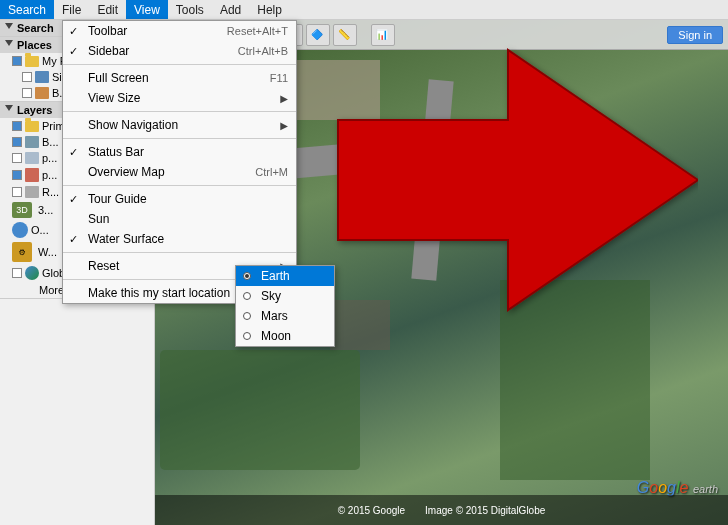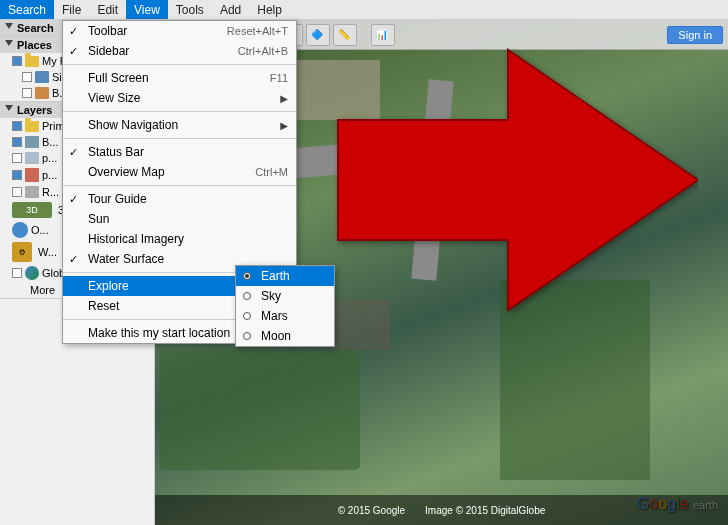--- a/index.html
+++ b/index.html
@@ -256,23 +256,24 @@
       display: flex;
       align-items: center;
       justify-content: center;
       color: white;
       font-size: 10px;
       z-index: 50;
     }
 
     .google-logo {
       position: absolute;
-      bottom: 12px;
+      bottom: 28px;
       right: 10px;
       font-size: 16px;
+      font-style: italic;
       color: white;
       text-shadow: 1px 1px 2px rgba(0,0,0,0.8);
       z-index: 50;
       margin-top: 20px;
     }
 
     
     .runway {
       position: absolute;
       background: #8a8a8a;
@@ -412,40 +413,40 @@
       <div class="checkbox checked"></div>
       <div style="width:14px;height:14px;background:#cc6655;border-radius:1px;flex-shrink:0;"></div>
       <span>p...</span>
     </div>
     <div class="sidebar-item">
       <div class="checkbox"></div>
       <div style="width:14px;height:12px;background:#aaaaaa;border-radius:1px;flex-shrink:0;"></div>
       <span>R...</span>
     </div>
     <div class="sidebar-item">
-      <div style="width:40px;height:16px;background:#668844;border-radius:2px;flex-shrink:0;display:flex;align-items:center;justify-content:center;font-size:9px;color:white;">3D</div>
+      <div style="width:20px;height:16px;background:#668844;border-radius:2px;flex-shrink:0;display:flex;align-items:center;justify-content:center;font-size:9px;color:white;">3D</div>
       <span style="margin-left:3px;">3...</span>
     </div>
     <div class="sidebar-item">
       <div style="width:16px;height:16px;border-radius:50%;background:#4488cc;flex-shrink:0;"></div>
       <span>O...</span>
     </div>
     <div class="sidebar-item">
       <div style="width:20px;height:20px;background:#cc9922;border-radius:2px;flex-shrink:0;display:flex;align-items:center;justify-content:center;">
         <span style="font-size:8px;">⚙</span>
       </div>
       <span style="margin-left:3px;">W...</span>
     </div>
     <div class="sidebar-item">
       <div class="checkbox"></div>
       <div style="width:14px;height:14px;border-radius:50%;background:linear-gradient(135deg,#4488cc,#228844);flex-shrink:0;"></div>
       <span>Global Awareness</span>
     </div>
     <div class="sidebar-item">
-      <span style="margin-left:18px;">More</span>
+      <span style="margin-left:27px;">More</span>
     </div>
   </div>
 </div>
 
 <div class="toolbar">
   <div class="toolbar-btn">🌍</div>
   <div class="toolbar-btn">🏔</div>
   <div class="toolbar-spacer"></div>
   <div class="toolbar-btn">📷</div>
   <div class="toolbar-btn">✉</div>
@@ -507,34 +508,27 @@
   <div class="menu-row">
     <span class="menu-check">✓</span>
     <span>Tour Guide</span>
   </div>
 
 
   <div class="menu-row">
     <span>Sun</span>
   </div>
 
-  <div class="menu-row">
-    <span>Historical Imagery</span>
-  </div>
 
   <div class="menu-row">
     <span class="menu-check">✓</span>
     <span>Water Surface</span>
   </div>
   <div class="menu-divider"></div>
 
-  <div class="menu-row highlighted">
-    <span>Explore</span>
-    <span class="menu-arrow">▶</span>
-  </div>
 
   <div class="menu-row">
     <span>Reset</span>
     <span class="menu-arrow">▶</span>
   </div>
   <div class="menu-divider"></div>
 
   <div class="menu-row">
     <span>Make this my start location</span>
   </div>

